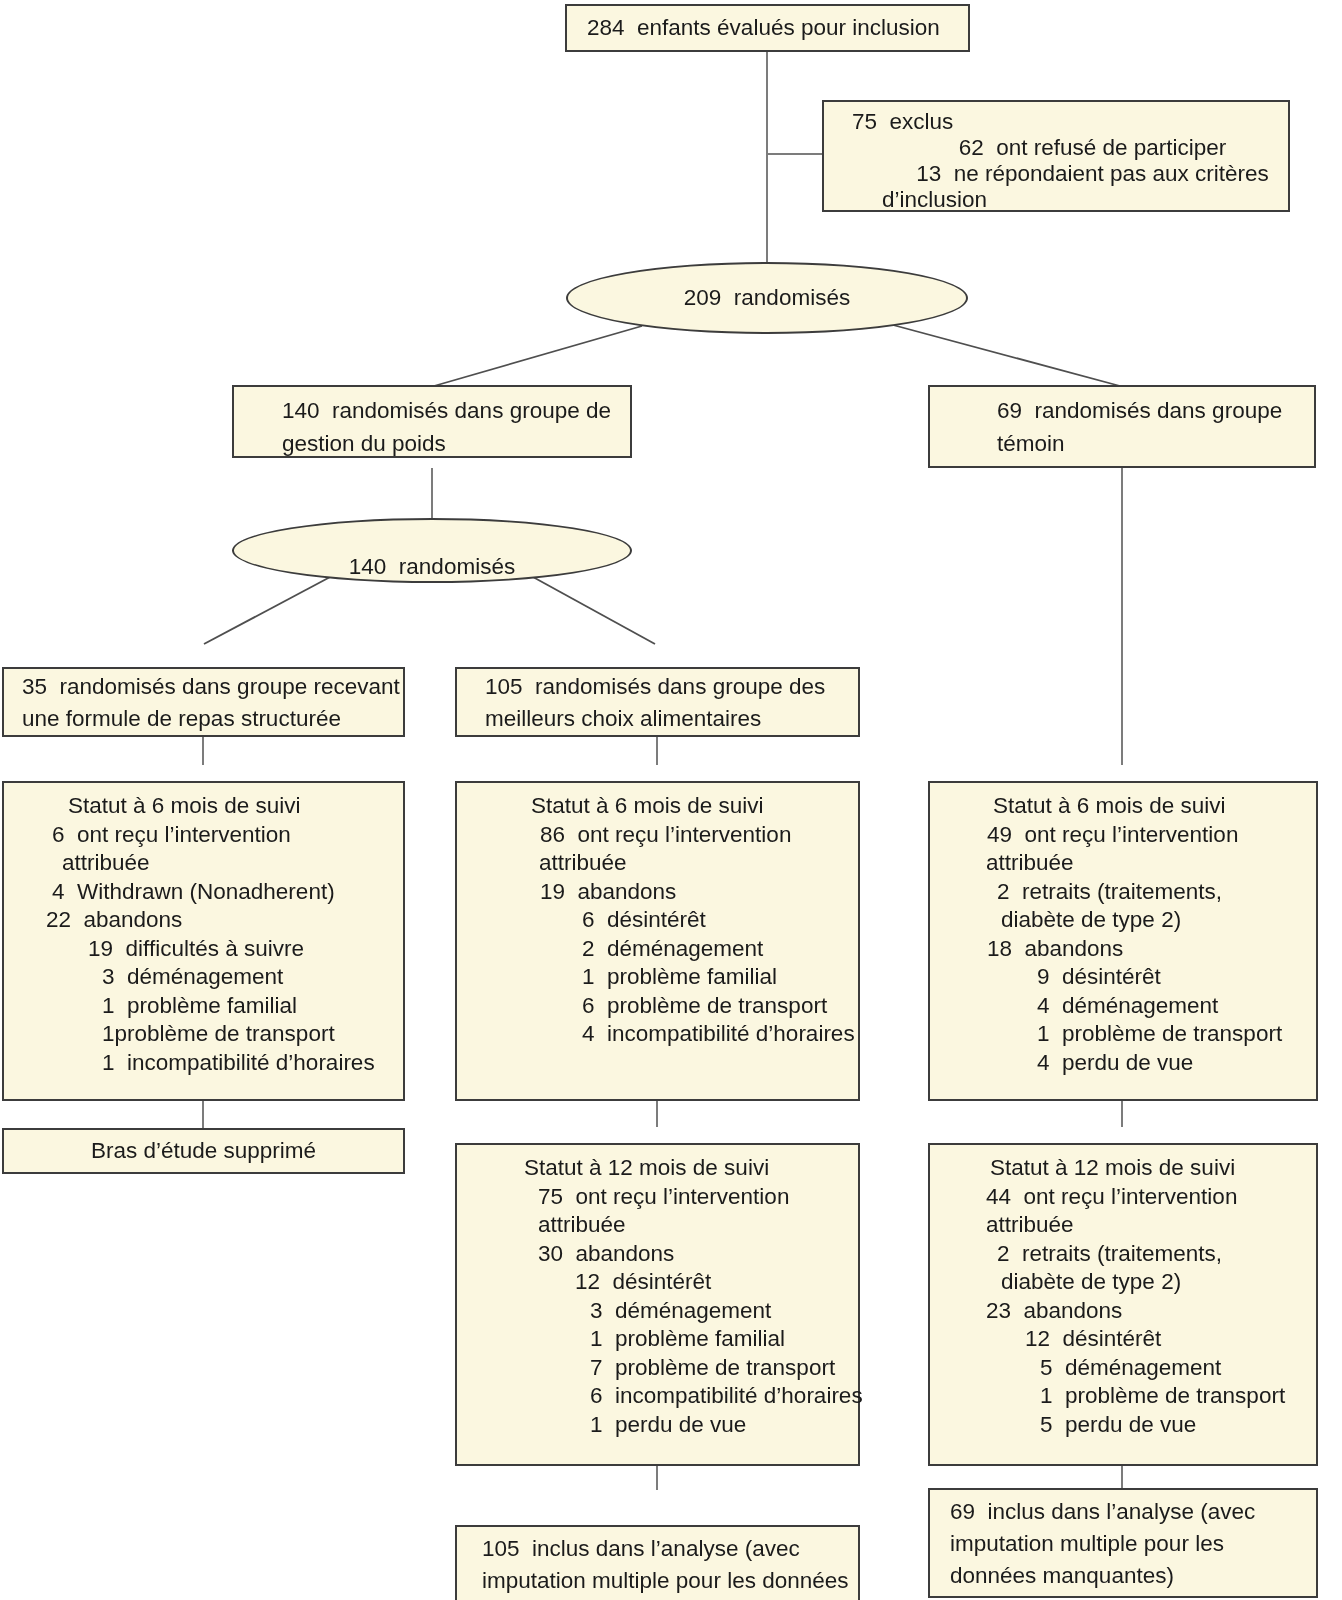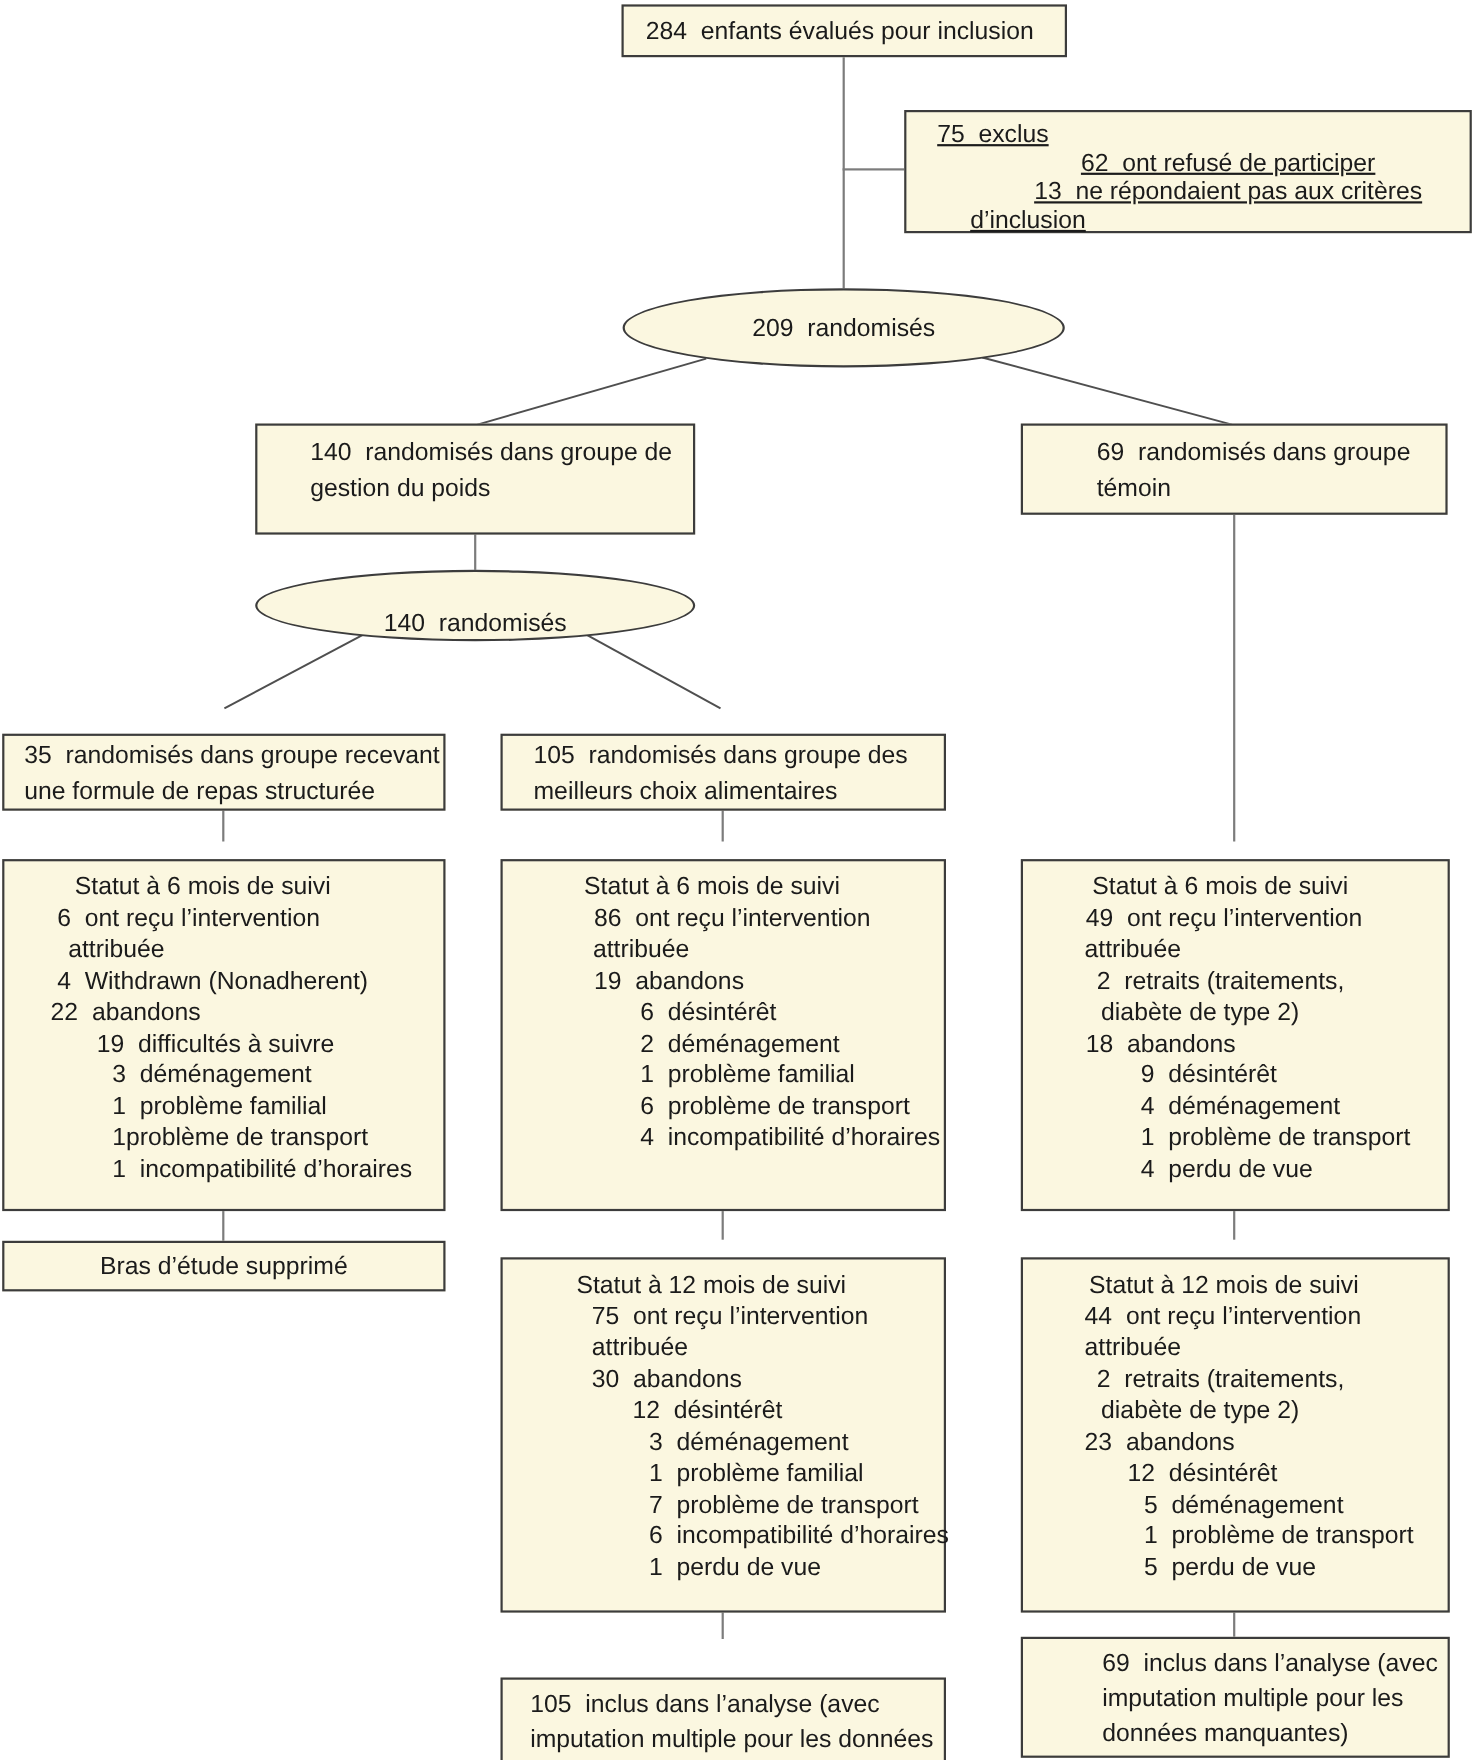--- a/index.html
+++ b/index.html
@@ -71,21 +71,21 @@
 
   .bx-s12ctrl .ind-t{padding-left:60px;}
   .bx-s12ctrl .ind-n1{padding-left:56px;}
   .bx-s12ctrl .ind-n1s{padding-left:67px;}
   .bx-s12ctrl .ind-c{padding-left:56px;}
   .bx-s12ctrl .ind-c2{padding-left:71px;}
   .bx-s12ctrl .ind-n2{padding-left:95px;}
   .bx-s12ctrl .ind-n2s{padding-left:110px;}
 
   .bx-anfood .ind-p{padding-left:25px;}
-  .bx-anctrl .ind-p{padding-left:72px;}
+  .bx-anctrl .ind-p{padding-left:20px;}
 </style>
 </head>
 <body style="--box-fill: #fbf7e0; --box-border: #3c3c3c; --connector: #7c7c7c; --diagonal: #4f4f4f; --text: #1b1b1b;">
 
 <div class="canvas">
 
   <div class="vline" style="left:766px;top:52px;height:210px;"></div>
   <div class="hline" style="left:766px;top:153px;width:56px;"></div>
   <div class="vline" style="left:431px;top:468px;height:50px;"></div>
   <div class="vline" style="left:1121px;top:468px;height:297px;"></div>
@@ -101,32 +101,32 @@
     <line x1="642" y1="326" x2="434" y2="386" stroke="#4f4f4f" stroke-width="1.8"></line>
     <line x1="893" y1="325" x2="1120" y2="386" stroke="#4f4f4f" stroke-width="1.8"></line>
     <line x1="332" y1="576" x2="204" y2="644" stroke="#4f4f4f" stroke-width="1.8"></line>
     <line x1="533" y1="577" x2="655" y2="644" stroke="#4f4f4f" stroke-width="1.8"></line>
   </svg>
 
   <div class="node single bx-assessed" style="left:565px;top:4px;width:405px;height:48px;">
     <span class="line">284  enfants évalués pour inclusion</span>
   </div>
 
-  <div class="node excl bx-excluded" style="left:822px;top:100px;width:516px;height:112px;text-decoration:underline;">
+  <div class="node excl bx-excluded" style="left:822px;top:100px;width:468px;height:112px;">
       <div class="line ind-x0">75  exclus</div>
       <div class="line ind-x1">62  ont refusé de participer</div>
       <div class="line ind-x1">13  ne répondaient pas aux critères</div>
       <div class="line ind-xc">d’inclusion</div>
     </div>
 
   <div class="node ellipse" style="left:566px;top:262px;width:402px;height:72px;">
     <span class="line">209  randomisés</span>
   </div>
 
-  <div class="node pad2line bx-weight" style="left:232px;top:385px;width:400px;height:101px;">
+  <div class="node pad2line bx-weight" style="left:232px;top:385px;width:400px;height:73px;">
       <div class="line ind-p">140  randomisés dans groupe de</div>
       <div class="line ind-p">gestion du poids</div>
     </div>
 
   <div class="node pad2line bx-control" style="left:928px;top:385px;width:388px;height:83px;">
       <div class="line ind-p">69  randomisés dans groupe</div>
       <div class="line ind-p">témoin</div>
     </div>
 
   <div class="node ellipse" style="left:232px;top:518px;width:400px;height:65px;align-items:flex-end;">

